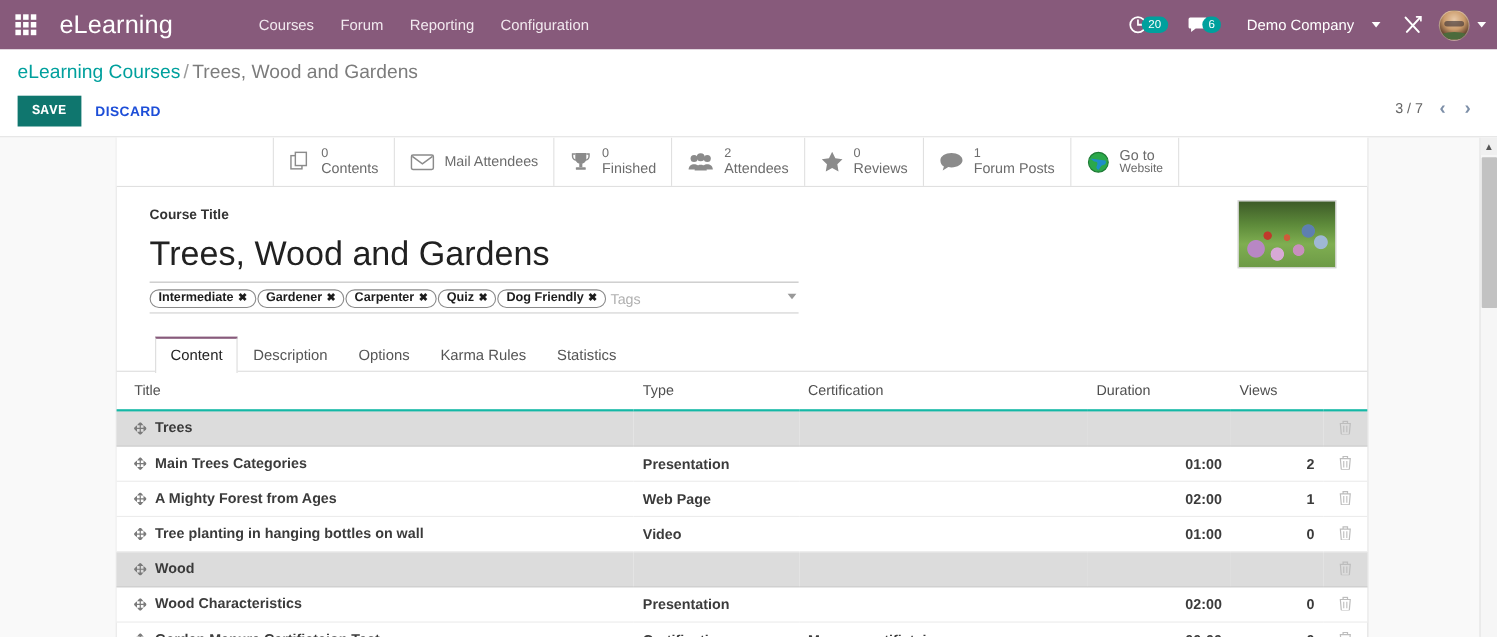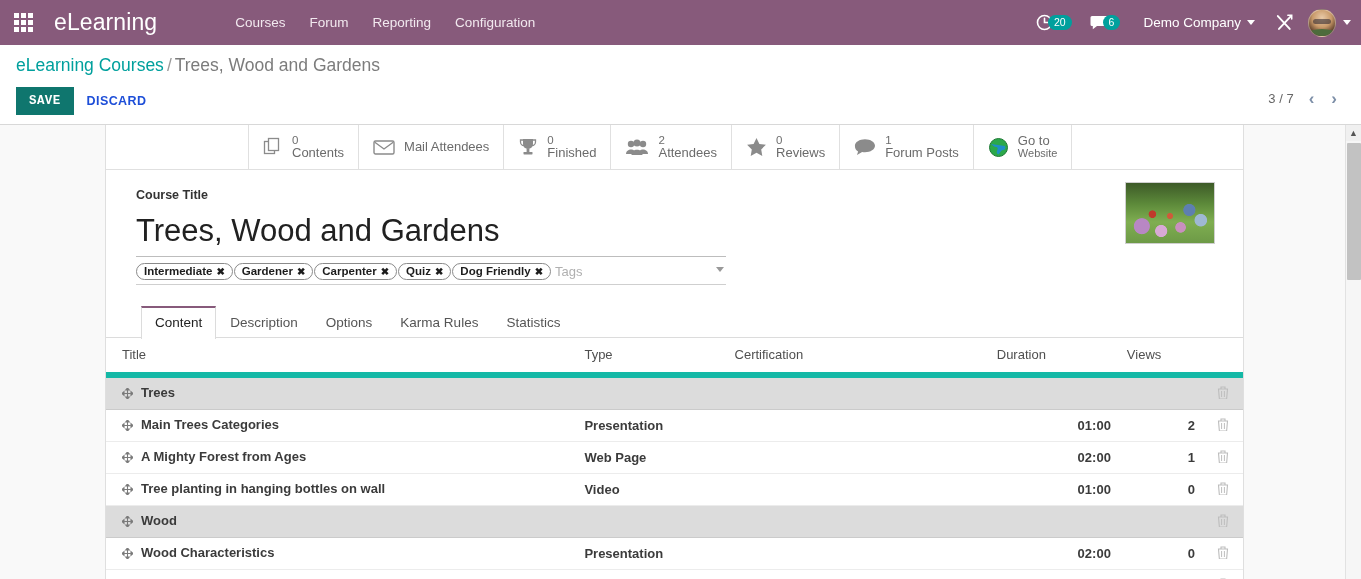--- a/index.html
+++ b/index.html
@@ -46,21 +46,21 @@
   .clock-ico { width: 17px; height: 17px; position: relative; }
   .clock-ico svg { display: block; }
   .chat-ico svg { display: block; }
   .badge {
     background: #00A09D; color: #fff; font-size: 10.5px;
     border-radius: 9px; padding: 1px 6px 2px; margin-left: -5px;
     position: relative; z-index: 2; line-height: 1.2;
   }
   .company {
     color: #ffffff; font-size: 13.5px; padding: 0 6px 0 14px;
-    cursor: pointer; display: flex; align-items: center; gap: 6px;
+    cursor: pointer; display: flex; align-items: center; gap: 16px;
   }
   .caret-dn {
     width: 0; height: 0; border-left: 4px solid transparent;
     border-right: 4px solid transparent; border-top: 5px solid #ffffff;
     display: inline-block;
   }
   .debug-ico { padding: 0 10px 0 14px; cursor: pointer; display: flex; align-items: center; }
   .avatar-wrap { display: flex; align-items: center; gap: 7px; padding-left: 4px; cursor: pointer; }
   .avatar {
     width: 28px; height: 28px; border-radius: 50%;
@@ -191,21 +191,21 @@
     padding-top: 7px;
   }
   .tabs-line {
     border-bottom: 1px solid #dcdcdc; margin-top: -1px;
   }
 
   
   .o2m { width: 100%; border-collapse: collapse; table-layout: fixed; }
   .o2m th {
     font-size: 13px; color: #4f4f4f; font-weight: normal;
-    text-align: left; padding: 9px 8px 10px; border-bottom: 6px solid #14b8a6;
+    text-align: left; padding: 9px 8px 10px; border-bottom: 2px solid #14b8a6;
   }
   .o2m td {
     font-size: 13px; color: #3b3b3b; padding: 7px 8px;
     border-bottom: 1px solid #ececec; vertical-align: middle; font-weight: bold;
   }
   .col-title { width: 470px; padding-left: 16px !important; }
   .col-type { width: 150px; }
   .col-cert { width: 262px; }
   .col-dur  { width: 130px; text-align: right; }
   .col-views{ width: 84px;  text-align: right; }

